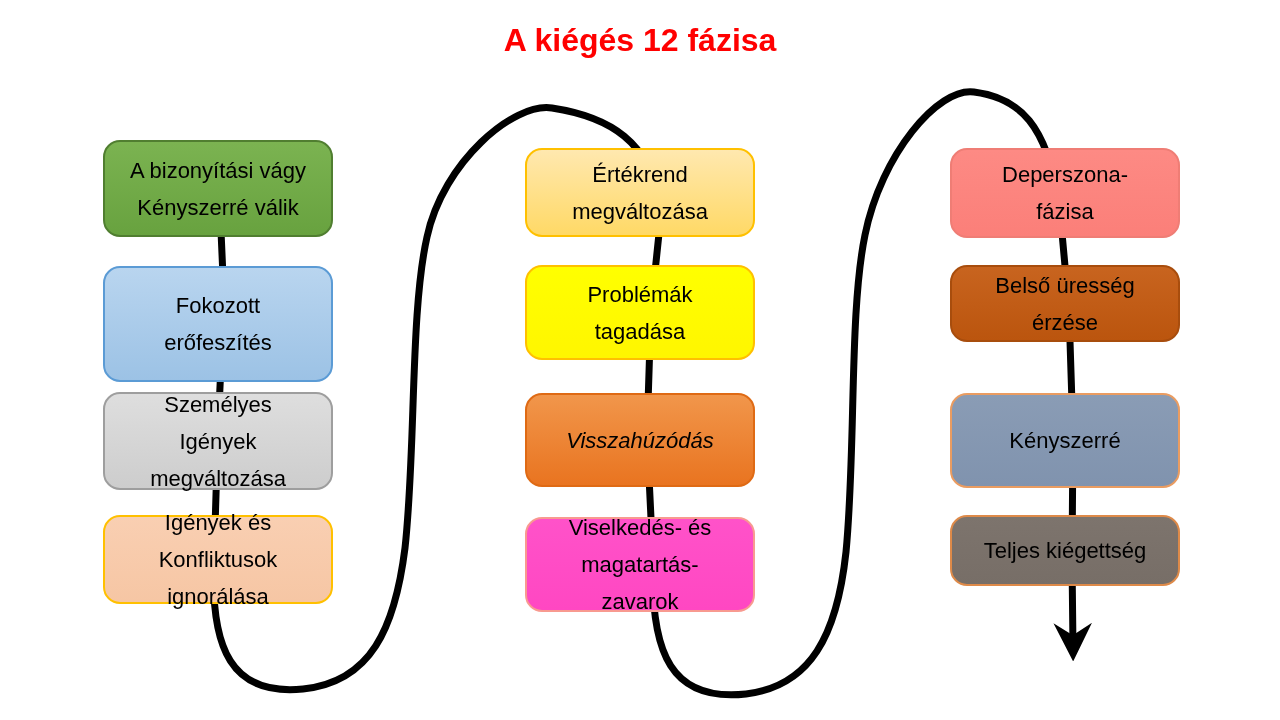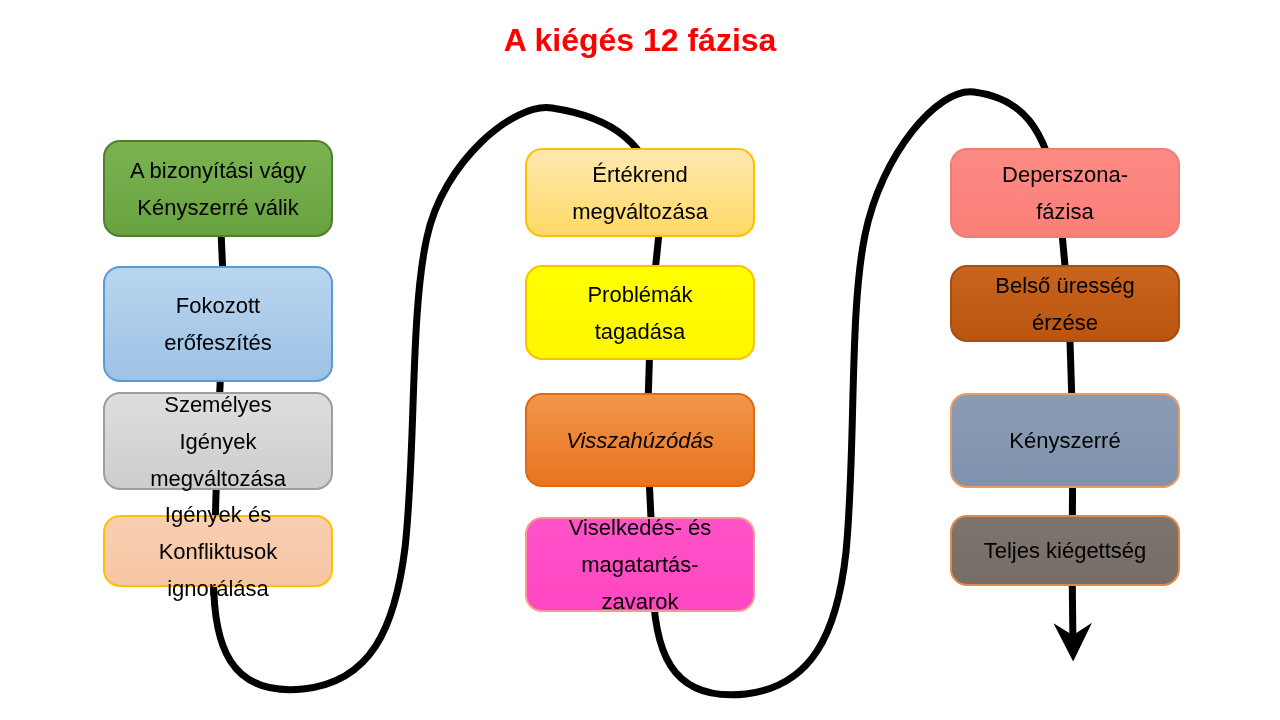--- a/index.html
+++ b/index.html
@@ -81,21 +81,21 @@
       </div>
       <div class="phase-box" style="left: 103px; top: 266px; height: 116px; background: linear-gradient(rgb(185, 213, 239), rgb(156, 194, 229)); border-color: rgb(91, 155, 213);">
         <div class="label" style="color: rgb(0, 0, 0);">Fokozott
 erőfeszítés</div>
       </div>
       <div class="phase-box" style="left: 103px; top: 392px; height: 98px; background: linear-gradient(rgb(222, 222, 222), rgb(205, 205, 205)); border-color: rgb(158, 158, 158);">
         <div class="label" style="color: rgb(0, 0, 0);">Személyes
 Igények
 megváltozása</div>
       </div>
-      <div class="phase-box" style="left: 103px; top: 515px; height: 72px; background: linear-gradient(rgb(249, 207, 178), rgb(246, 198, 164)); border-color: rgb(255, 192, 0);">
+      <div class="phase-box" style="left: 103px; top: 515px; height: 89px; background: linear-gradient(rgb(249, 207, 178), rgb(246, 198, 164)); border-color: rgb(255, 192, 0);">
         <div class="label" style="color: rgb(0, 0, 0);">Igények és
 Konfliktusok
 ignorálása</div>
       </div>
     </div>
   <div class="col">
       <div class="phase-box" style="left: 525px; top: 148px; height: 89px; background: linear-gradient(rgb(255, 232, 175), rgb(255, 217, 102)); border-color: rgb(255, 192, 0);">
         <div class="label" style="color: rgb(0, 0, 0);">Értékrend
 megváltozása</div>
       </div>

